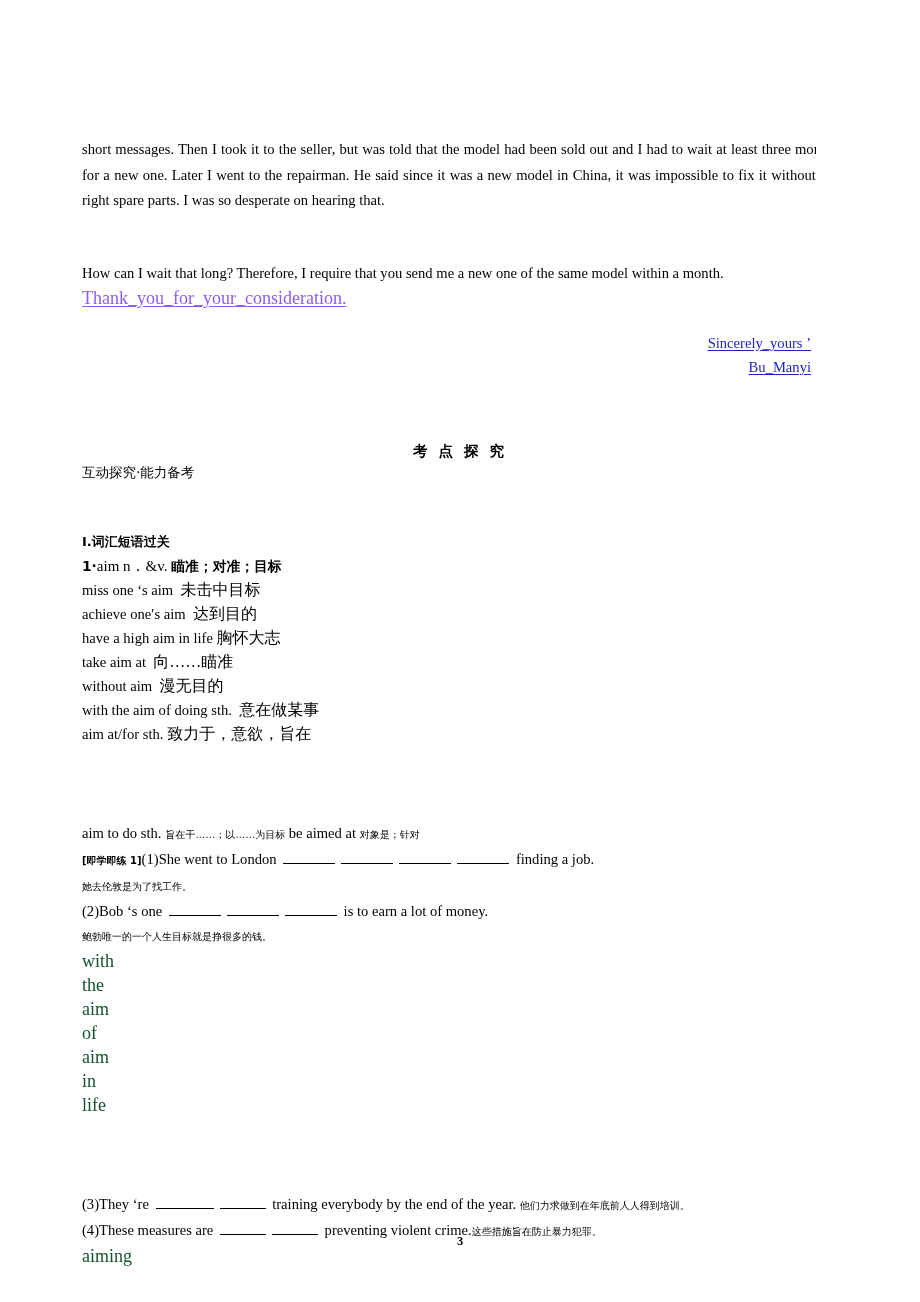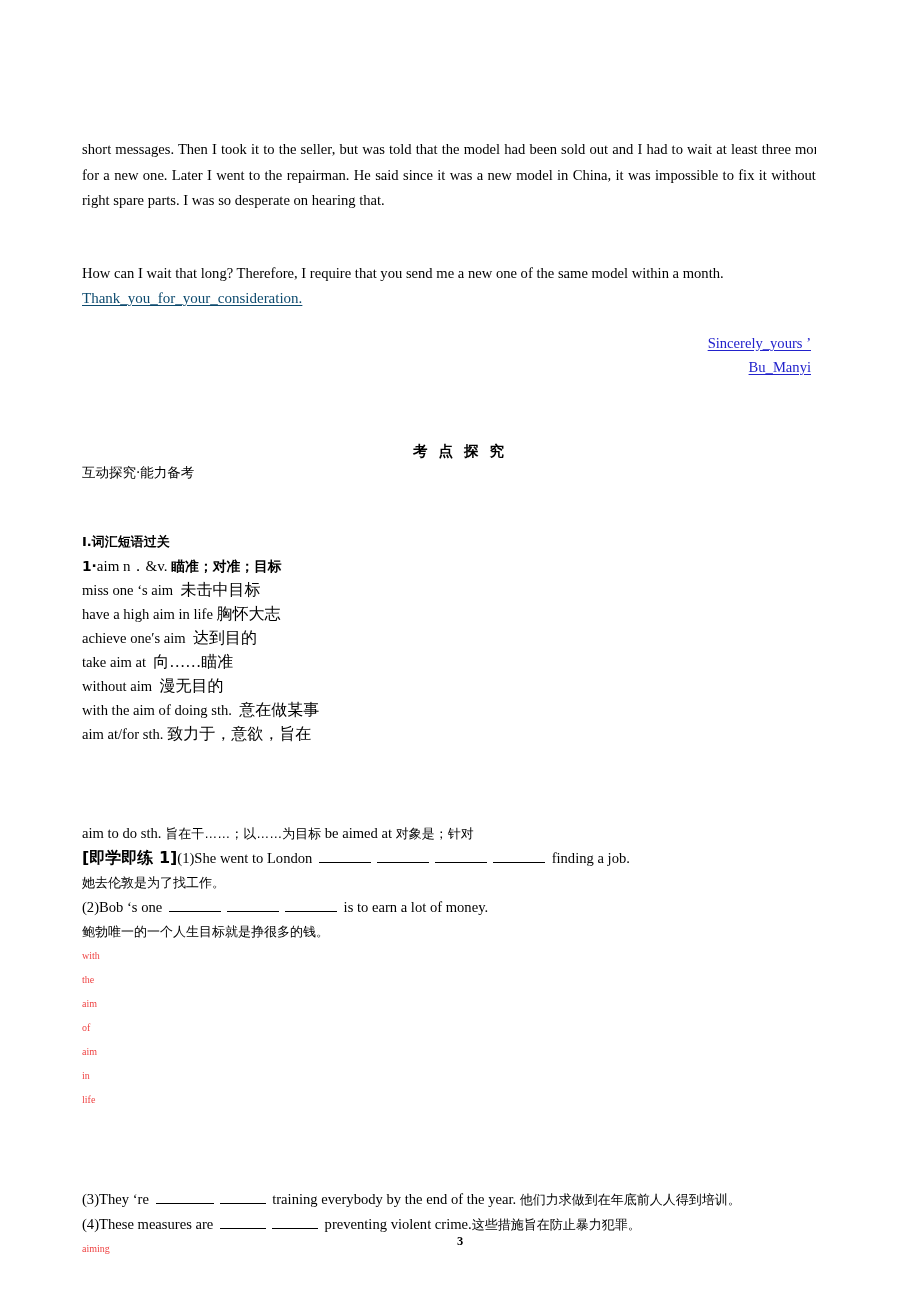--- a/index.html
+++ b/index.html
@@ -40,23 +40,23 @@
     text-align: justify;
     text-justify: inter-word;
     margin: 0;
   }
 
   .gap-lg { height: 47px; }
   .gap-md { height: 28px; }
   .gap-sm { height: 14px; }
 
   .link-line {
-    font-size: 15px;
+    font-size: 18px;
     line-height: 25px;
-    color: #0c4a6e;
+    color: #8b5cf6;
     text-decoration: underline;
     text-underline-offset: 2px;
     white-space: pre;
   }
   .sig-block {
     margin-top: 20px;
     font-size: 14.6px;
     line-height: 24px;
     text-align: right;
   }
@@ -112,41 +112,41 @@
     font-family: Liberation Serif, serif;
     font-size: 16px;
   }
 
   .ex-line {
     font-size: 14.6px;
     line-height: 24px;
   }
   .ex-line .cn {
     font-family: Liberation Sans, sans-serif;
-    font-size: 13px;
+    font-size: 10px;
   }
   .ex-line .tag {
     font-family: "DejaVu Sans", sans-serif;
     font-weight: bold;
-    font-size: 16px;
+    font-size: 10px;
   }
   .blank {
     display: inline-block;
     border-bottom: 1px solid #000;
     height: 13px;
     margin: 0 3px;
     vertical-align: baseline;
   }
   .blank.w1 { width: 46px; }
   .blank.w2 { width: 52px; }
   .blank.w3 { width: 58px; }
 
   .answer {
-    color: #ef4444;
-    font-size: 10px;
+    color: #14532d;
+    font-size: 18px;
     line-height: 24px;
   }
 
   .page-num {
     position: absolute;
     left: 0;
     top: 1207px;
     width: 920px;
     text-align: center;
     font-size: 12.5px;
@@ -185,22 +185,22 @@
 
     <div class="vocab-head">Ⅰ.词汇短语过关</div>
 
     <div class="entry-head">
       <b>1·</b><span>aim n．&amp;v.</span>
       <b>瞄准；对准；目标</b>
     </div>
 
     <div>
       <div class="phrase-line"><span>miss one ‘s aim</span>  <span class="cn">未击中目标</span></div>
+      <div class="phrase-line"><span>achieve one′s aim</span>  <span class="cn">达到目的</span></div>
       <div class="phrase-line"><span>have a high aim in life</span> <span class="cn">胸怀大志</span></div>
-      <div class="phrase-line"><span>achieve one′s aim</span>  <span class="cn">达到目的</span></div>
       <div class="phrase-line"><span>take aim at</span>  <span class="cn">向……瞄准</span></div>
       <div class="phrase-line"><span>without aim</span>  <span class="cn">漫无目的</span></div>
       <div class="phrase-line"><span>with the aim of doing sth.</span>  <span class="cn">意在做某事</span></div>
       <div class="phrase-line"><span>aim at/for sth.</span> <span class="cn">致力于，意欲，旨在</span></div>
     </div>
 
     <div class="gap-lg"></div>
     <div class="gap-md"></div>
 
     <div class="ex-line"><span>aim to do sth.</span> <span class="cn">旨在干……；以……为目标</span> <span>be aimed at</span> <span class="cn">对象是；针对</span></div>

